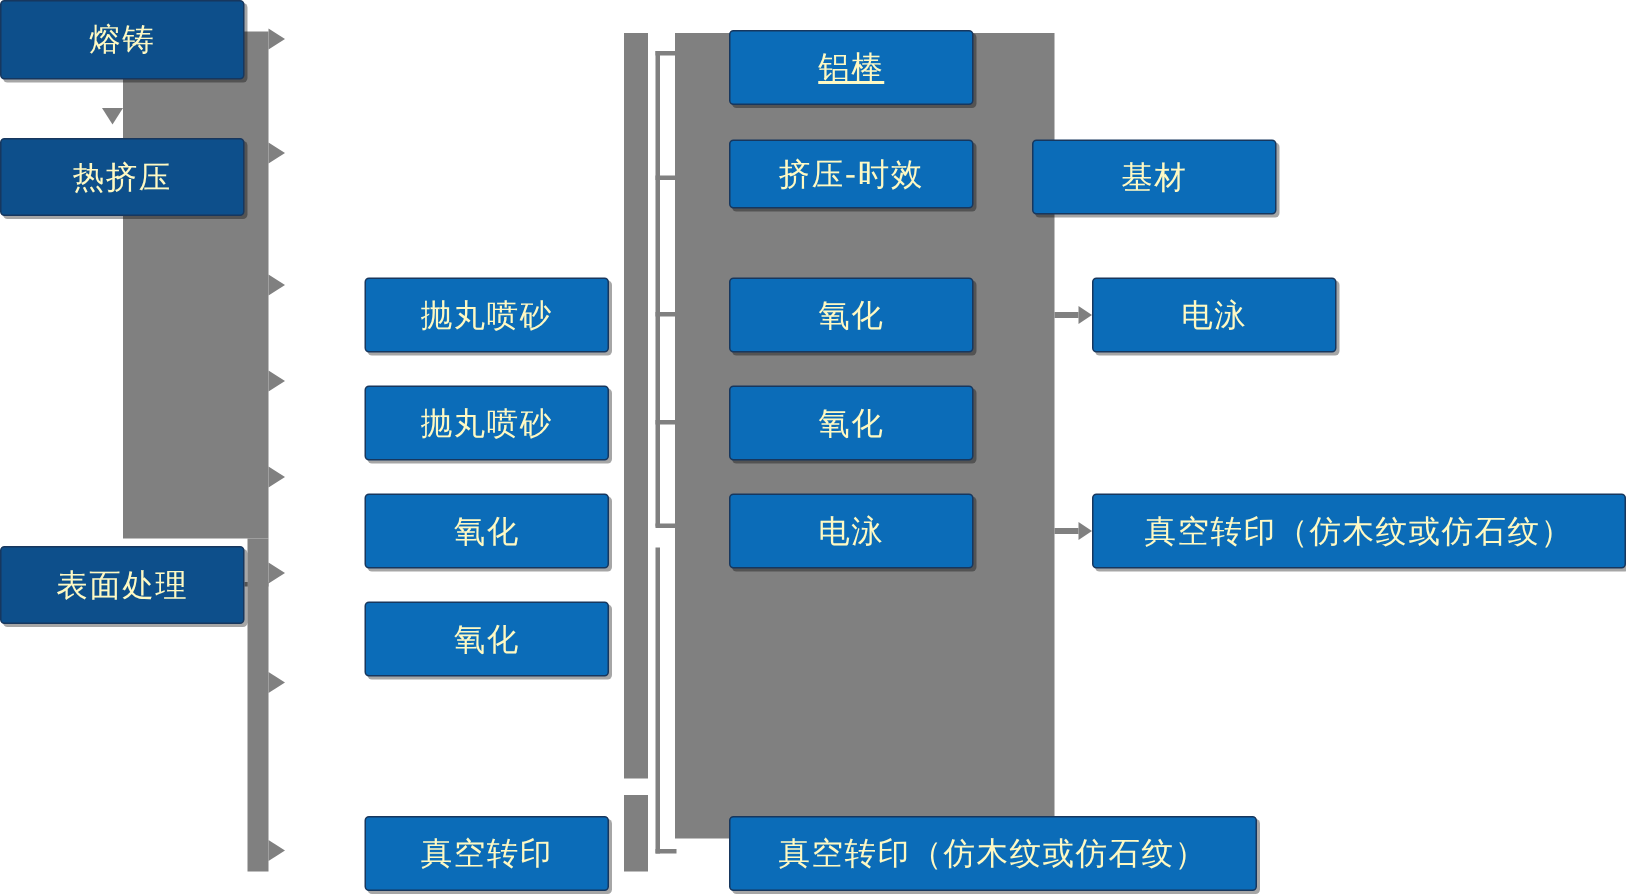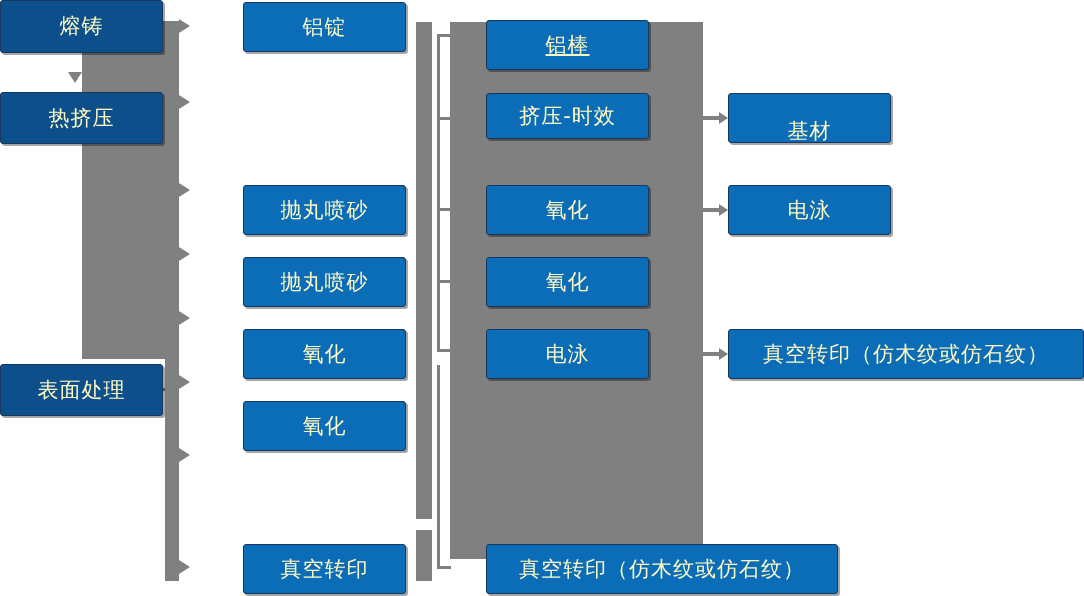--- a/index.html
+++ b/index.html
@@ -144,23 +144,20 @@
   <div class="node dark" style="left:0px; top:0px; width:163px; height:53px; font-size:21px;">
     <span class="label">熔铸</span>
   </div>
   <div class="node dark" style="left:0px; top:92px; width:163px; height:52px; font-size:21px;">
     <span class="label">热挤压</span>
   </div>
   <div class="node dark" style="left:0px; top:364px; width:163px; height:52px; font-size:21px;align-items:center;">
     <span class="label">表面处理</span>
   </div>
 
-  <div class="node bright" style="left:243px; top:2px; width:163px; height:50px; font-size:21px;">
-    <span class="label">铝锭</span>
-  </div>
   <div class="node bright" style="left:243px; top:185px; width:163px; height:50px; font-size:21px;">
     <span class="label">抛丸喷砂</span>
   </div>
   <div class="node bright" style="left:243px; top:257px; width:163px; height:50px; font-size:21px;">
     <span class="label">抛丸喷砂</span>
   </div>
   <div class="node bright" style="left:243px; top:329px; width:163px; height:50px; font-size:21px;">
     <span class="label">氧化</span>
   </div>
   <div class="node bright" style="left:243px; top:401px; width:163px; height:50px; font-size:21px;">
@@ -182,21 +179,21 @@
   <div class="node bright" style="left:486px; top:257px; width:163px; height:50px; font-size:21px;">
     <span class="label">氧化</span>
   </div>
   <div class="node bright" style="left:486px; top:329px; width:163px; height:50px; font-size:21px;">
     <span class="label">电泳</span>
   </div>
   <div class="node bright" style="left:486px; top:544px; width:352px; height:50px; font-size:21px;">
     <span class="label">真空转印（仿木纹或仿石纹）</span>
   </div>
 
-  <div class="node bright" style="left:728px; top:93px; width:163px; height:50px; font-size:21px;align-items:flex-end;">
+  <div class="node bright" style="left:688px; top:93px; width:163px; height:50px; font-size:21px;">
     <span class="label">基材</span>
   </div>
   <div class="node bright" style="left:728px; top:185px; width:163px; height:50px; font-size:21px;">
     <span class="label">电泳</span>
   </div>
   <div class="node bright" style="left:728px; top:329px; width:356px; height:50px; font-size:21px;">
     <span class="label">真空转印（仿木纹或仿石纹）</span>
   </div>
 
 </div>

